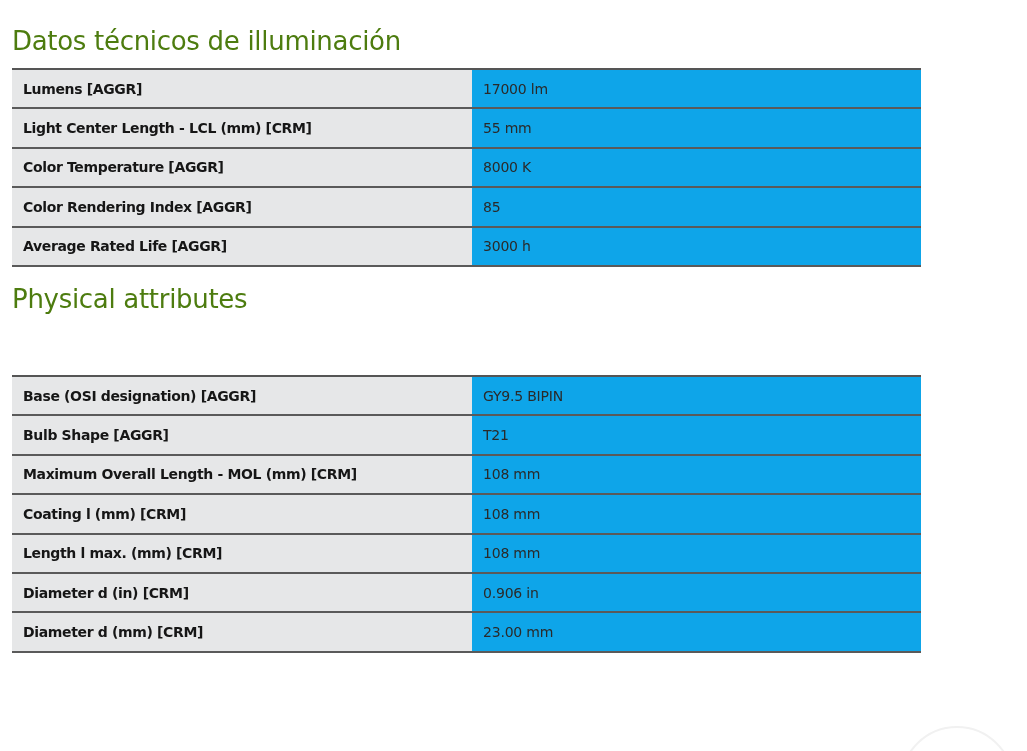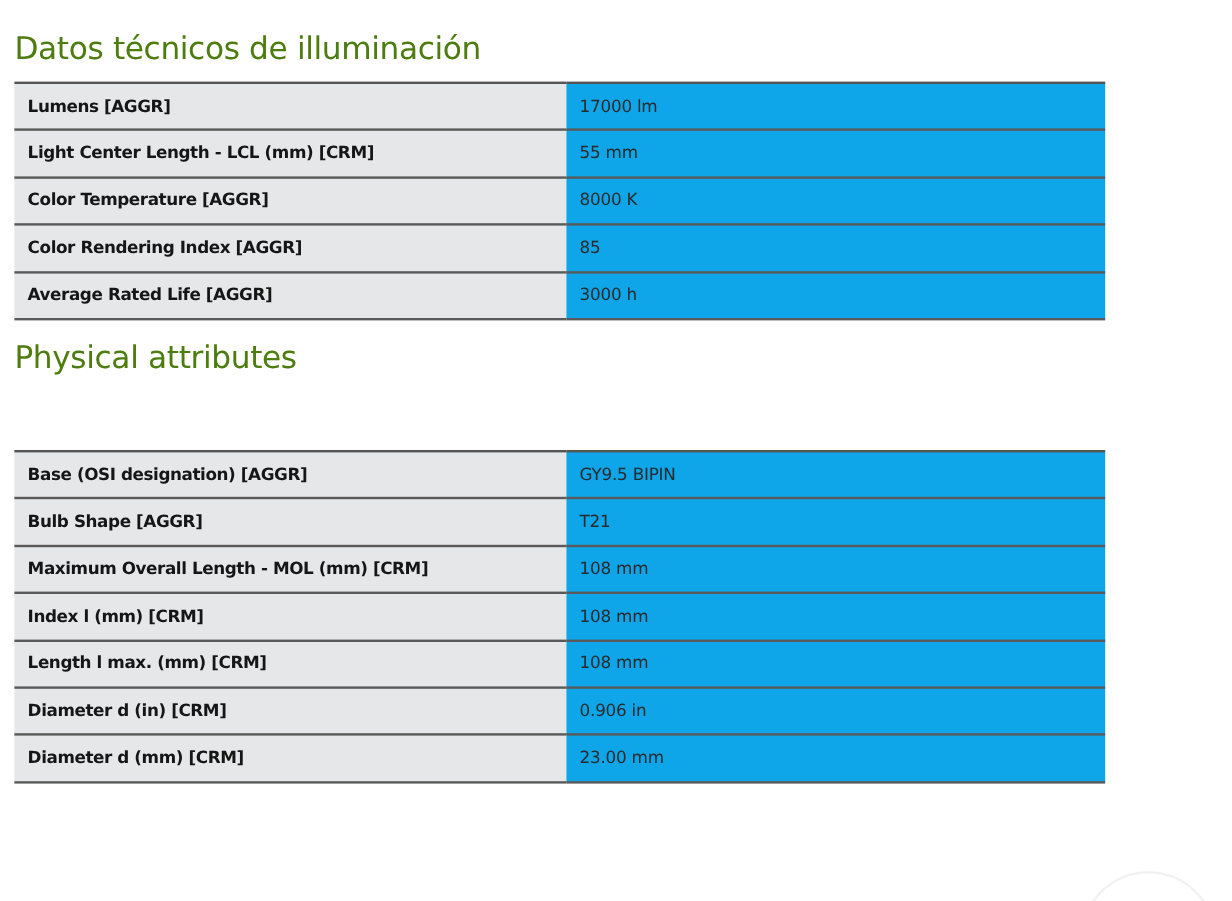--- a/index.html
+++ b/index.html
@@ -105,21 +105,21 @@
     </tr>
     <tr>
       <td class="label">Bulb Shape [AGGR]</td>
       <td class="value">T21</td>
     </tr>
     <tr>
       <td class="label">Maximum Overall Length - MOL (mm) [CRM]</td>
       <td class="value">108 mm</td>
     </tr>
     <tr>
-      <td class="label">Index l (mm) [CRM]</td>
+      <td class="label">Coating l (mm) [CRM]</td>
       <td class="value">108 mm</td>
     </tr>
     <tr>
       <td class="label">Length l max. (mm) [CRM]</td>
       <td class="value">108 mm</td>
     </tr>
     <tr>
       <td class="label">Diameter d (in) [CRM]</td>
       <td class="value">0.906 in</td>
     </tr>

